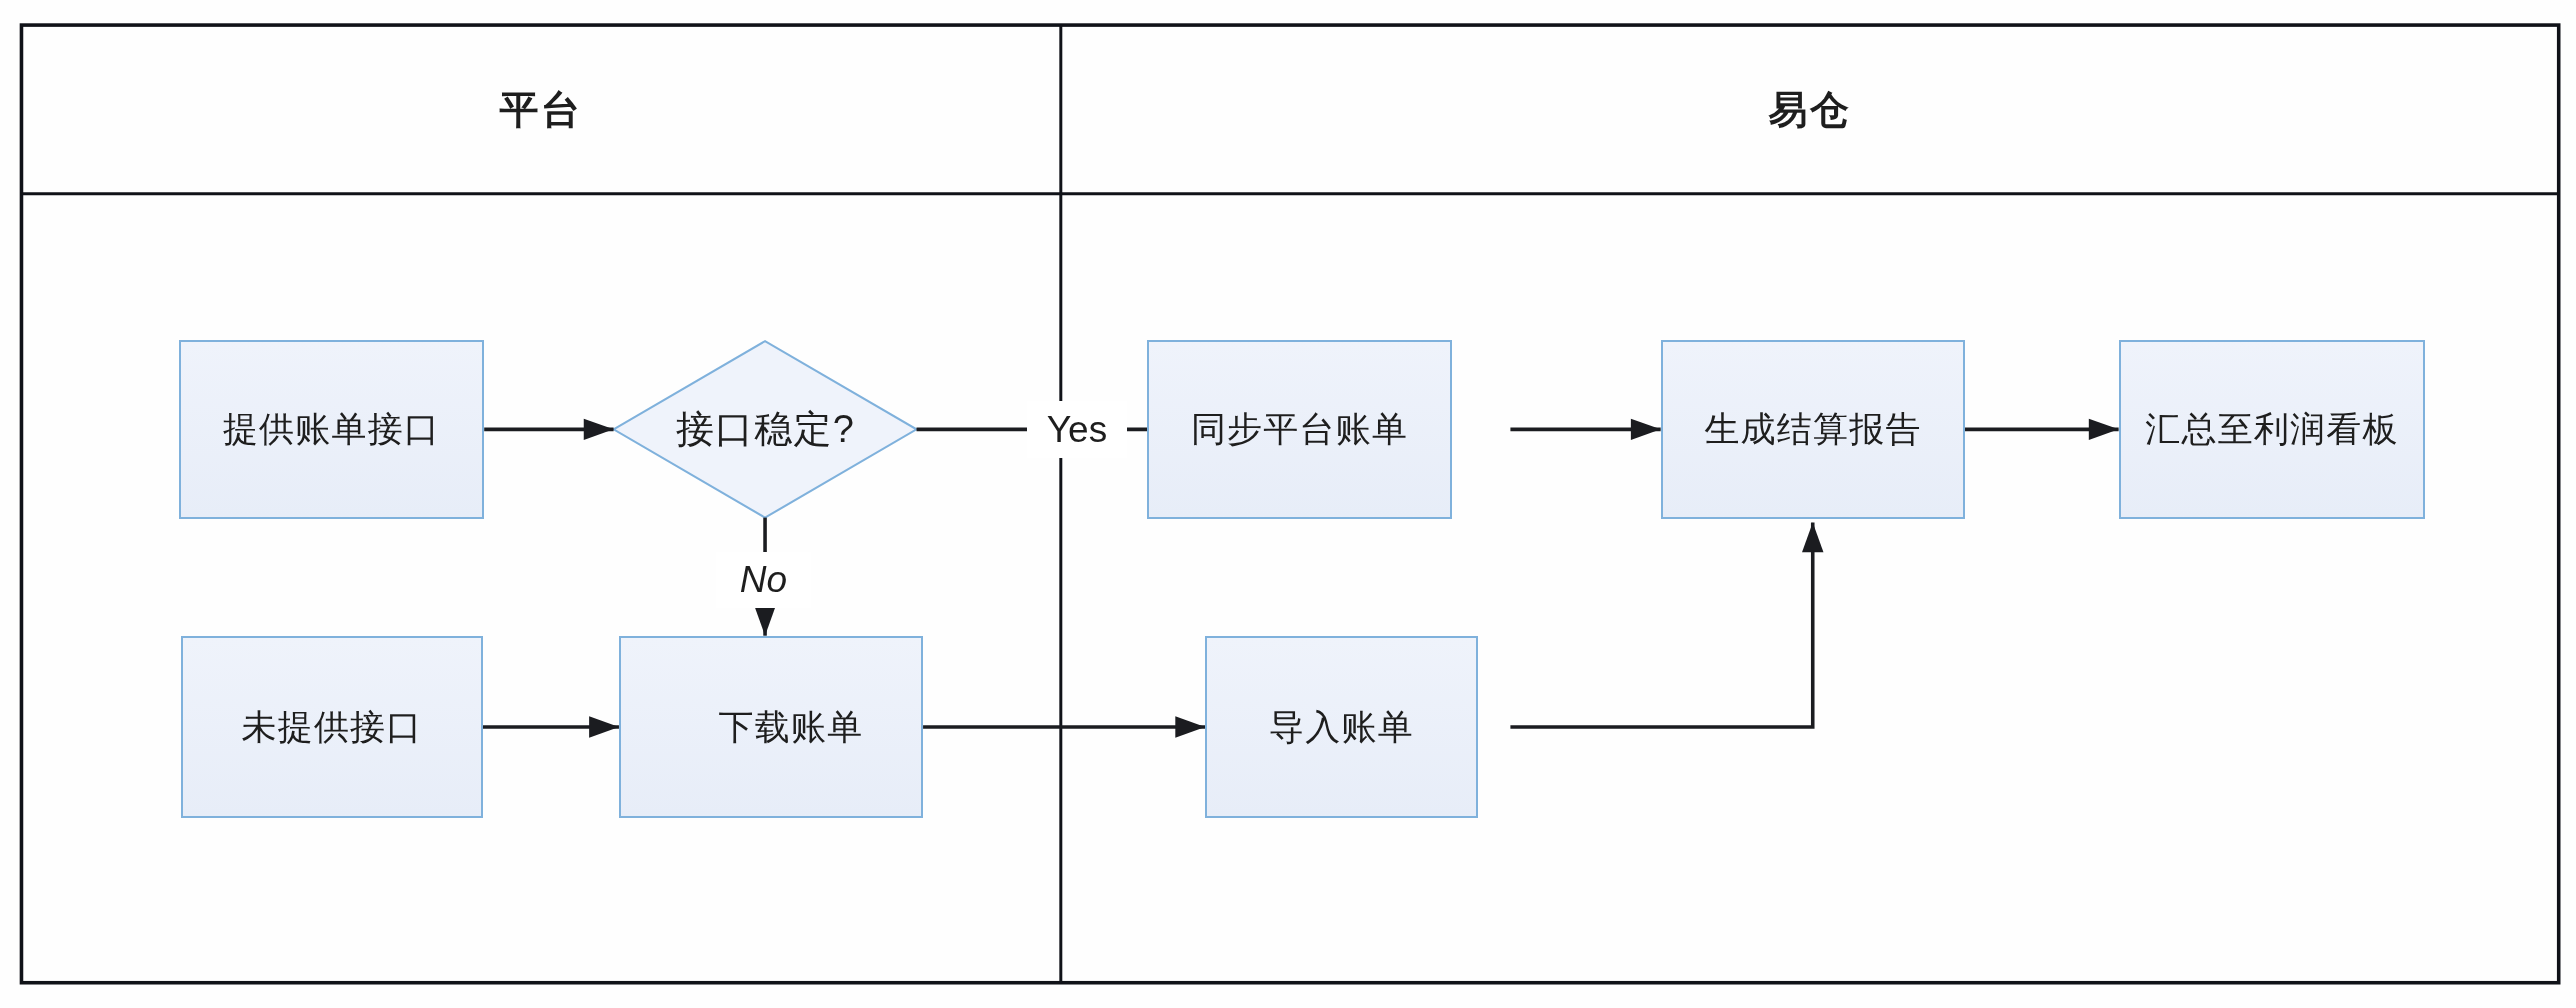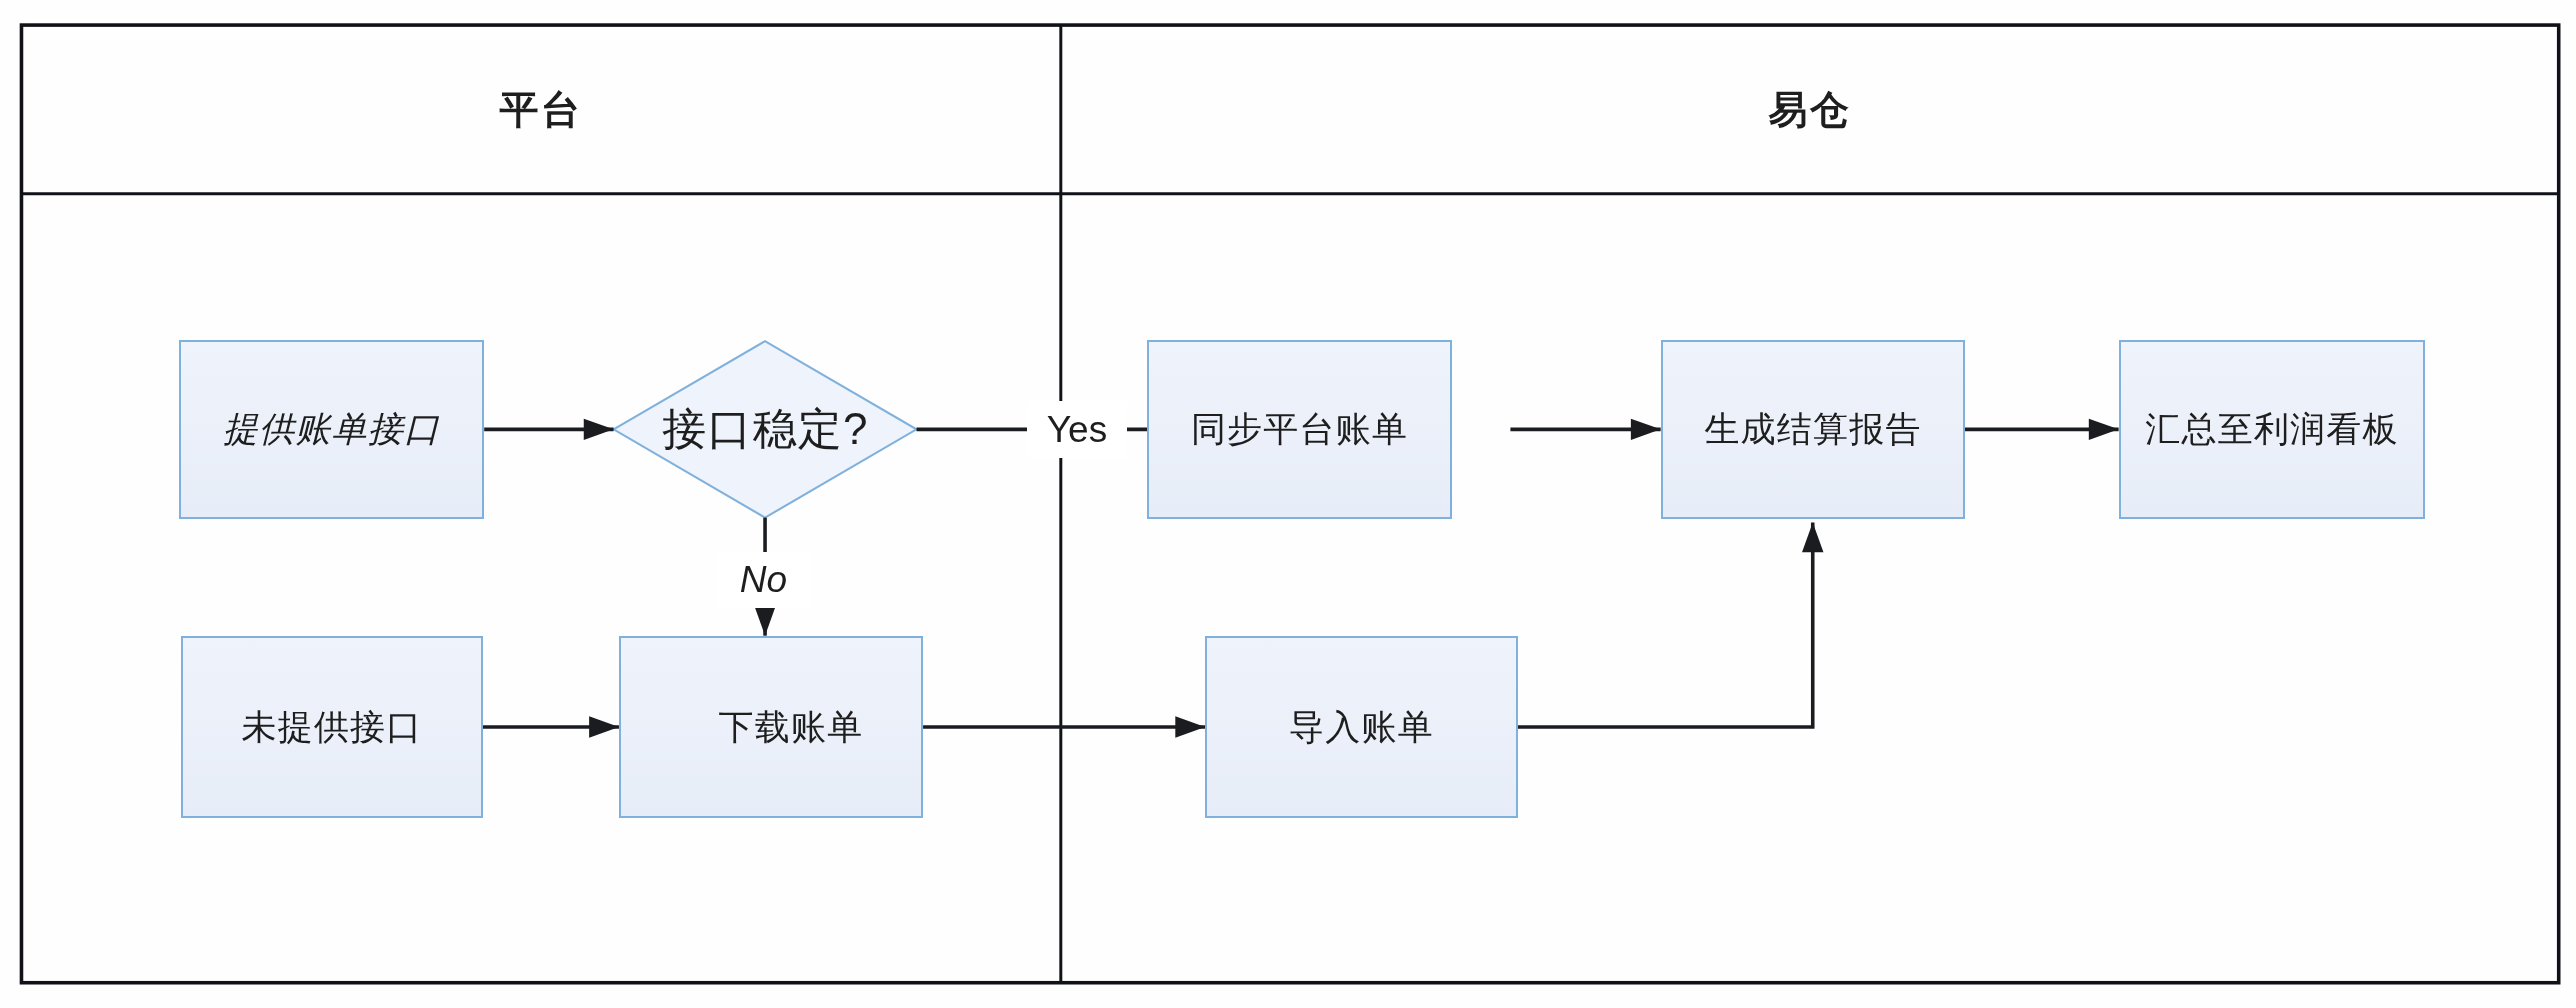--- a/index.html
+++ b/index.html
@@ -74,43 +74,43 @@
     color: var(--text);
     letter-spacing: 1.2px;
   }
   .diamond-label {
     position: absolute;
     left: 614px; top: 341px;
     width: 303px; height: 177px;
     display: flex;
     align-items: center;
     justify-content: center;
-    font-size: 44px;
+    font-size: 38px;
     color: var(--text);
     letter-spacing: 1.2px;
   }
   .edge-label {
     position: absolute;
     display: flex;
     align-items: center;
     justify-content: center;
     background: #ffffff;
     font-size: 37px;
     color: var(--text);
   }
   .edge-label.yes { left: 1027px; top: 401px; width: 100px; height: 57px; }
   .edge-label.no  { left: 716px; top: 552px; width: 95px; height: 56px; font-style: italic; }
 
-  .node.n-provide   { left: 179px;  top: 340px;  width: 305px; height: 179px; font-style: italic; }
+  .node.n-provide   { left: 179px;  top: 340px;  width: 305px; height: 179px; }
   .node.n-sync      { left: 1147px; top: 340px;  width: 305px; height: 179px; }
   .node.n-report    { left: 1661px; top: 340px;  width: 304px; height: 179px; }
   .node.n-dashboard { left: 2119px; top: 340px;  width: 306px; height: 179px; }
   .node.n-noapi     { left: 181px;  top: 636px; width: 302px; height: 182px; }
   .node.n-download  { left: 619px; top: 636px; width: 304px; height: 182px; padding-left: 40px; }
-  .node.n-import    { left: 1205px; top: 636px; width: 313px; height: 182px; }
+  .node.n-import    { left: 1205px; top: 636px; width: 273px; height: 182px; }
 </style>
 </head>
 <body>
 
 <div class="canvas">
 
   <svg class="layer" viewBox="0 0 4320 1692" xmlns="http://www.w3.org/2000/svg">
     <defs>
       <marker id="ah" markerUnits="userSpaceOnUse" markerWidth="54" markerHeight="40" refX="52" refY="20" orient="auto">
         <path class="ah" d="M2,2 L52,20 L2,38 Z"></path>

